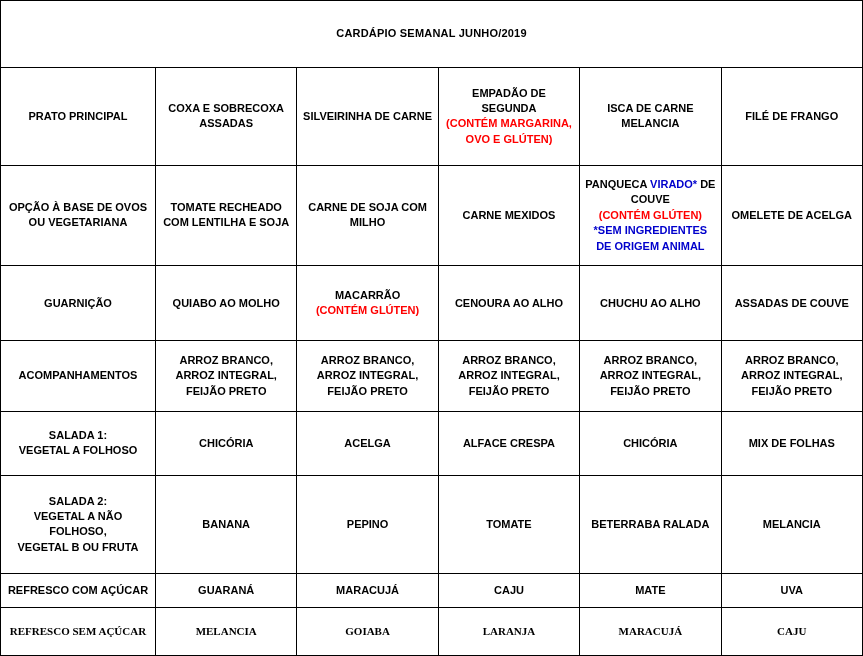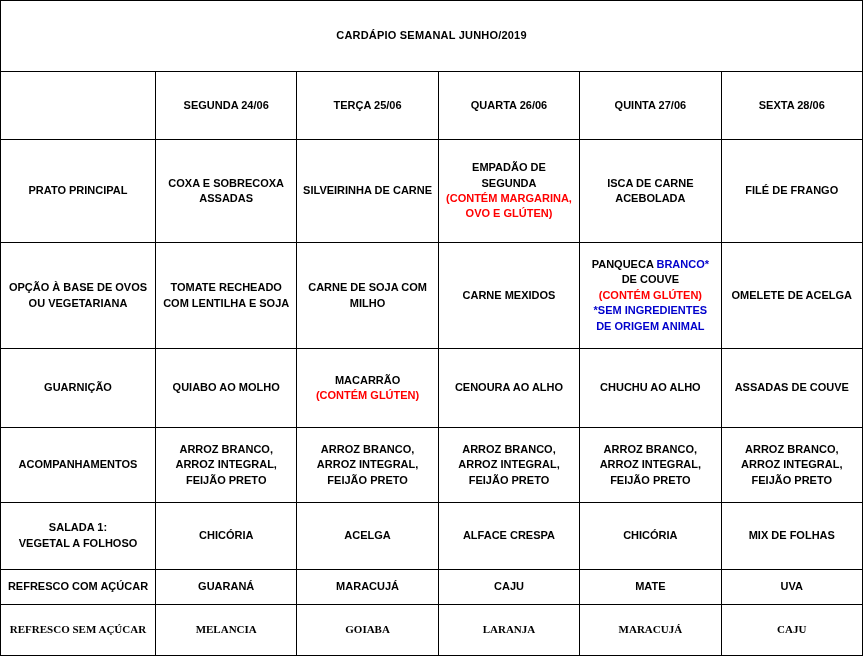--- a/index.html
+++ b/index.html
@@ -51,44 +51,36 @@
     <col>
       <col>
       <col>
       <col>
       <col>
   </colgroup>
   <tbody id="menu-table-body">
     <tr class="title-row">
       <td class="title-cell" colspan="6">CARDÁPIO SEMANAL JUNHO/2019</td>
     </tr>
-    <tr id="day-header-row">
-        <td></td>
-        <td class="day">SEGUNDA  24/06</td>
-        <td class="day">TERÇA 25/06</td>
-        <td class="day">QUARTA 26/06</td>
-        <td class="day">QUINTA 27/06</td>
-        <td class="day">SEXTA 28/06</td>
-      </tr>
   </tbody>
   <tbody id="menu-rows">
       <tr style="height: 87px;">
         <td class="label">PRATO PRINCIPAL</td>
         <td><span>COXA E SOBRECOXA ASSADAS</span></td>
         <td><span>SILVEIRINHA DE CARNE</span></td>
         <td><span>EMPADÃO DE SEGUNDA</span><br><span class="seg-red">(CONTÉM MARGARINA, OVO E GLÚTEN)</span></td>
-        <td><span>ISCA DE CARNE ACEBOLADA</span></td>
+        <td><span>ISCA DE CARNE MELANCIA</span></td>
         <td><span>FILÉ DE FRANGO</span></td>
       </tr>
       <tr style="height: 90px;">
         <td class="label">OPÇÃO À BASE DE OVOS<br>OU VEGETARIANA</td>
         <td><span>TOMATE RECHEADO COM LENTILHA E SOJA</span></td>
         <td><span>CARNE DE SOJA COM MILHO</span></td>
         <td><span>CARNE MEXIDOS</span></td>
-        <td><span>PANQUECA </span><span class="seg-blue">BRANCO*</span><span> DE COUVE</span><br><span class="seg-red">(CONTÉM GLÚTEN)</span><br><span class="seg-blue">*SEM INGREDIENTES DE ORIGEM ANIMAL</span></td>
+        <td><span>PANQUECA </span><span class="seg-blue">VIRADO*</span><span> DE COUVE</span><br><span class="seg-red">(CONTÉM GLÚTEN)</span><br><span class="seg-blue">*SEM INGREDIENTES DE ORIGEM ANIMAL</span></td>
         <td><span>OMELETE DE ACELGA</span></td>
       </tr>
       <tr style="height: 67px;">
         <td class="label">GUARNIÇÃO</td>
         <td><span>QUIABO AO MOLHO</span></td>
         <td><span>MACARRÃO</span><br><span class="seg-red">(CONTÉM GLÚTEN)</span></td>
         <td><span>CENOURA AO ALHO</span></td>
         <td><span>CHUCHU AO ALHO</span></td>
         <td><span>ASSADAS DE COUVE</span></td>
       </tr>
@@ -101,20 +93,28 @@
         <td><span>ARROZ BRANCO, ARROZ INTEGRAL, FEIJÃO PRETO</span></td>
       </tr>
       <tr style="height: 57px;">
         <td class="label">SALADA 1:<br>VEGETAL A FOLHOSO</td>
         <td><span>CHICÓRIA</span></td>
         <td><span>ACELGA</span></td>
         <td><span>ALFACE CRESPA</span></td>
         <td><span>CHICÓRIA</span></td>
         <td><span>MIX DE FOLHAS</span></td>
       </tr>
+      <tr style="height: 88px;">
+        <td class="label">SALADA 2:<br>VEGETAL A NÃO FOLHOSO,<br>VEGETAL B OU FRUTA</td>
+        <td><span>BANANA</span></td>
+        <td><span>PEPINO</span></td>
+        <td><span>TOMATE</span></td>
+        <td><span>BETERRABA RALADA</span></td>
+        <td><span>MELANCIA</span></td>
+      </tr>
       <tr style="height: 30px;">
         <td class="label">REFRESCO COM AÇÚCAR</td>
         <td><span>GUARANÁ</span></td>
         <td><span>MARACUJÁ</span></td>
         <td><span>CAJU</span></td>
         <td><span>MATE</span></td>
         <td><span>UVA</span></td>
       </tr>
       <tr style="height: 43px; font-family: Liberation Serif, serif;">
         <td class="label">REFRESCO SEM AÇÚCAR</td>

